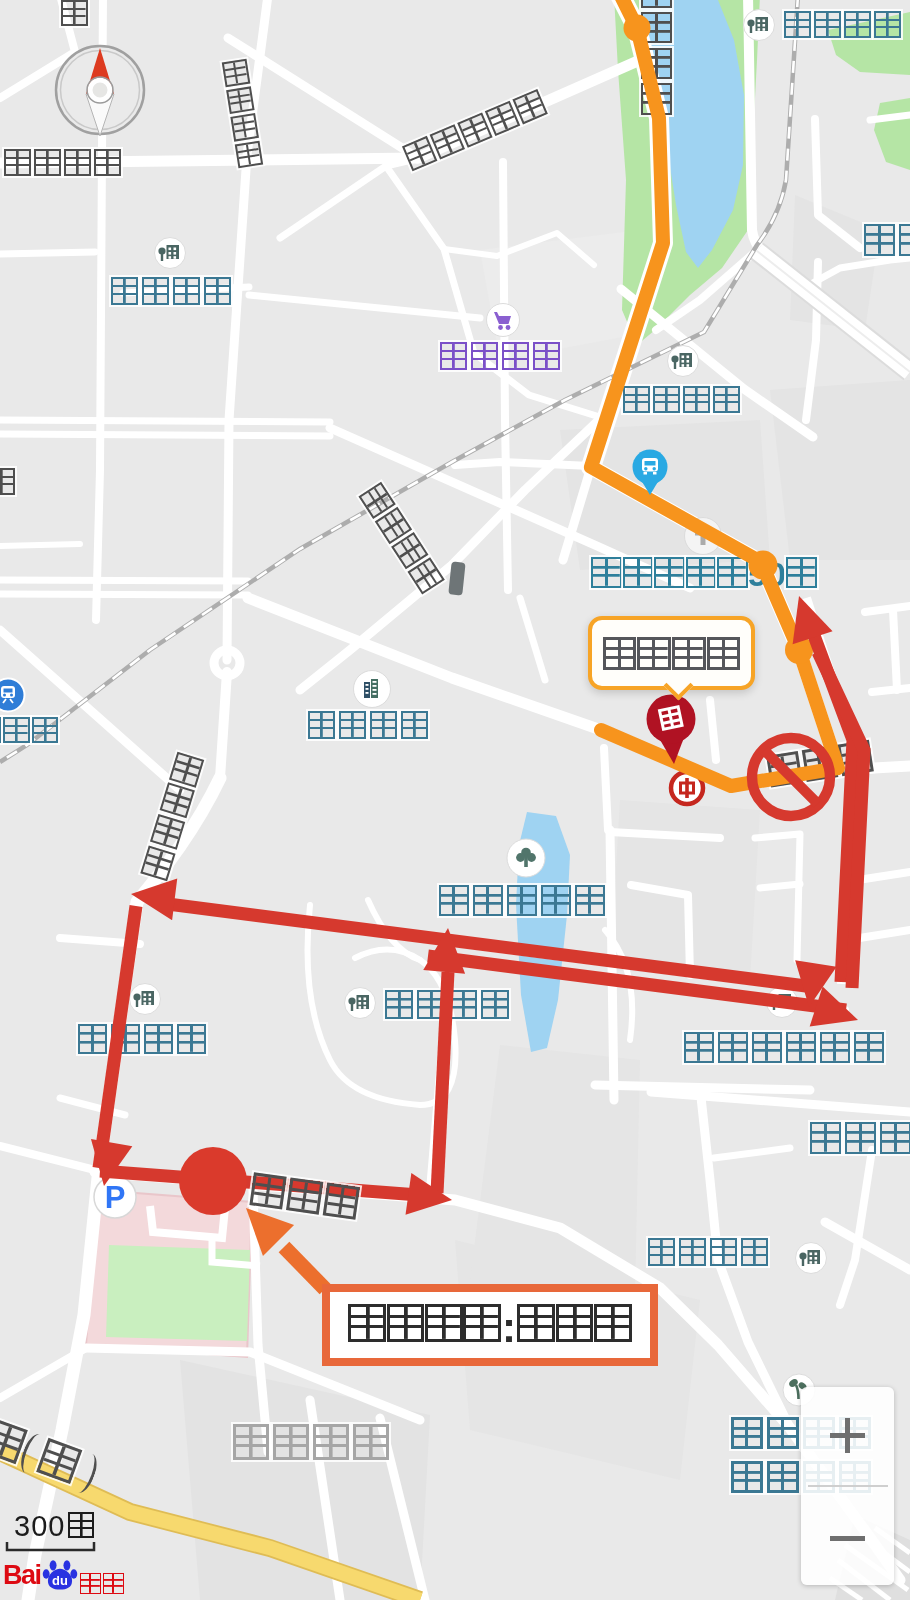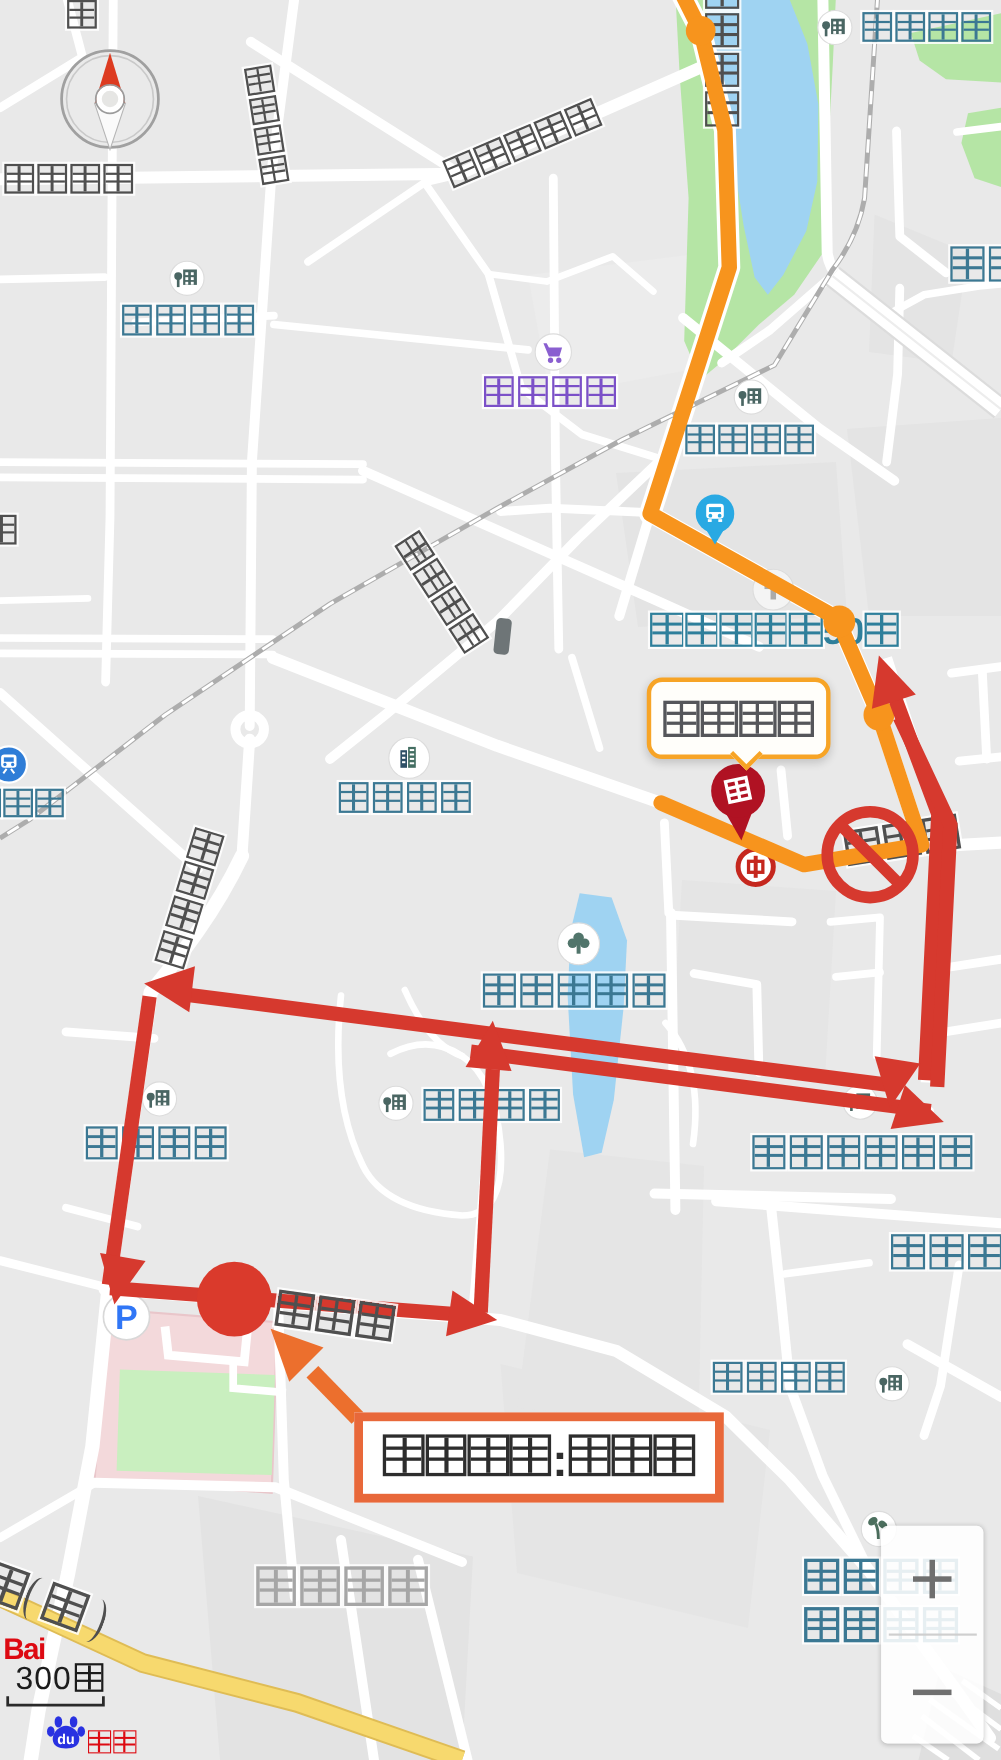--- a/index.html
+++ b/index.html
@@ -367,21 +367,21 @@
 <div class="abs" style="left:44px;top:31px;width:5px;height:35px;background:#6f6f6f"></div>
 <div class="abs" style="left:7px;top:98px;width:80px;height:2px;background:#cfcfcf"></div>
 <div class="abs" style="left:29px;top:149px;width:35px;height:5px;background:#6f6f6f"></div>
 </div>
 
 <div class="lbl" style="left:14px;top:1512px;font-size:29px;color:#1c1c1c"><span style="letter-spacing:1px">300</span><i class="g" style="margin-left:3px"></i></div>
 <svg class="abs" width="110" height="14" style="left:0px;top:1540px">
 <path d="M7,2 L7,10 L94,10 L94,2" fill="none" stroke="#2a2a2a" stroke-width="2.5"></path>
 </svg>
 
-<div class="abs" style="left:3px;top:1484px;height:40px">
+<div class="abs" style="left:3px;top:1560px;height:40px">
 <span style="font-size:27px;font-weight:bold;color:#dd0a12;letter-spacing:-1.5px">Bai</span>
 </div>
 <svg class="abs" width="38" height="36" style="left:41px;top:1556px" viewBox="0 0 44 40">
 <ellipse cx="14" cy="10" rx="4" ry="6" fill="#2932e1"></ellipse>
 <ellipse cx="30" cy="10" rx="4" ry="6" fill="#2932e1"></ellipse>
 <ellipse cx="6" cy="20" rx="4" ry="5.5" fill="#2932e1"></ellipse>
 <ellipse cx="38" cy="20" rx="4" ry="5.5" fill="#2932e1"></ellipse>
 <path d="M22,14 C28,14 36,20 36,28 C36,35 30,38 22,38 C14,38 8,35 8,28 C8,20 16,14 22,14z" fill="#2932e1"></path>
 <text x="22" y="33" text-anchor="middle" font-family="Liberation Sans" font-size="15" font-weight="bold" fill="#fff">du</text>
 </svg>

